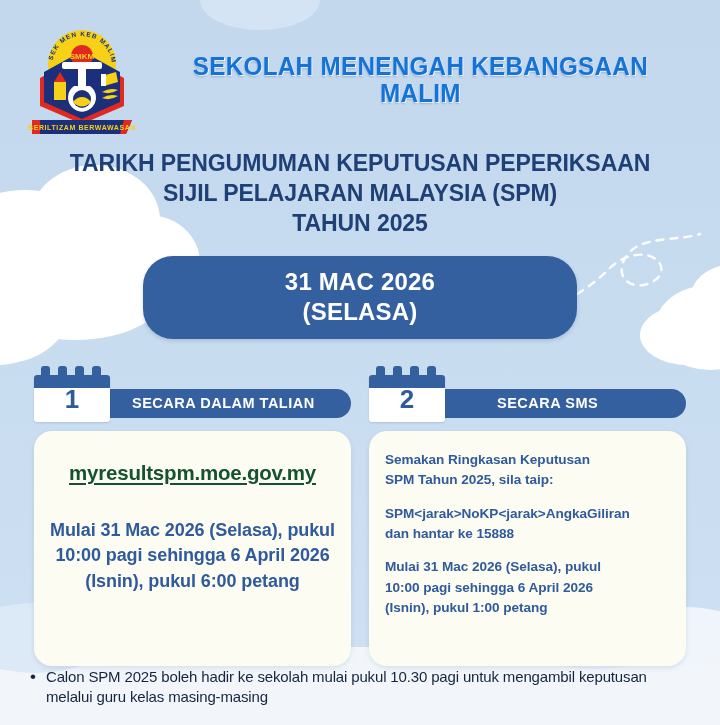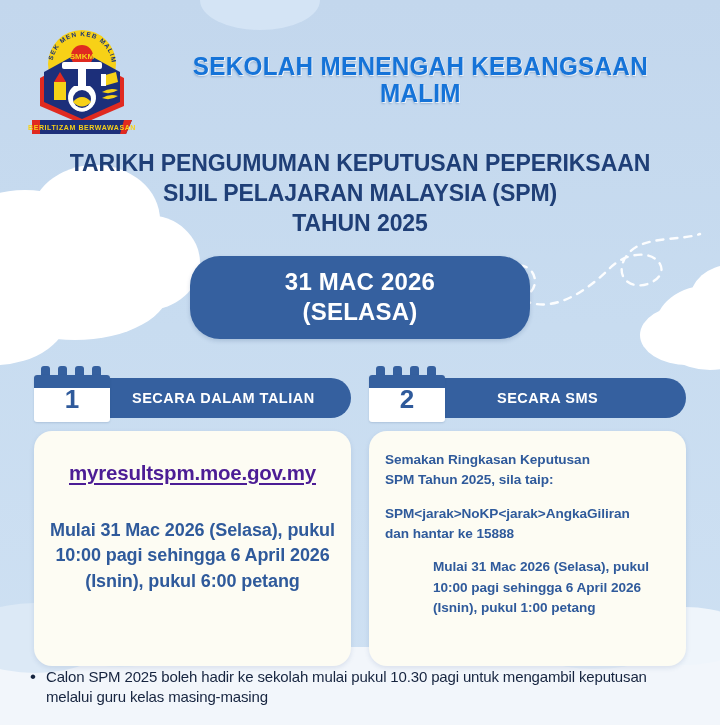--- a/index.html
+++ b/index.html
@@ -88,21 +88,21 @@
     margin-top:6px;
     padding:0 26px;
     transform:scaleX(.98);
   }
   .headline div { white-space:nowrap; }
 
   
   .date-pill {
     position:relative;
     margin:18px auto 0;
-    width:340px;
+    width:434px;
     background:#35609f;
     border-radius:30px;
     color:#ffffff;
     text-align:center;
     padding:11px 10px 13px;
     font-size:24px;
     font-weight:bold;
     line-height:1.22;
     letter-spacing:.2px;
     box-shadow:0 2px 4px rgba(30,60,110,.18);
@@ -149,21 +149,21 @@
     position:absolute; left:0; top:20px; width:76px;
     text-align:center;
     font-size:26px; font-weight:bold; color:#2f5a9b;
     line-height:26px;
   }
   .sec-pill {
     position:relative;
     flex:1 1 auto;
     margin-left:-14px;
     margin-bottom:4px;
-    height:40px;
+    height:29px;
     background:#35609f;
     border-radius:0 20px 20px 0;
     display:flex; align-items:center;
     padding-left:36px;
     color:#fff;
     font-size:14.5px;
     font-weight:bold;
     letter-spacing:.5px;
     z-index:1;
   }
@@ -181,40 +181,40 @@
     min-height:235px;
     padding:30px 14px 26px;
     text-align:center;
   }
   .url-line {
     font-size:20.5px;
     font-weight:bold;
     text-decoration:underline;
     text-underline-offset:3px;
     letter-spacing:-.2px;
-    color:#4c1d95;
+    color:#14532d;
     display:inline-block;
   }
   .left-detail {
     margin-top:33px;
     font-size:18px;
     font-weight:bold;
     line-height:1.42;
     letter-spacing:-.1px;
   }
   .card-right {
     min-height:235px;
     padding:19px 15px 20px 16px;
     font-size:13.6px;
     font-weight:bold;
     line-height:1.5;
     letter-spacing:-.05px;
   }
   .blk { margin-bottom:13px; }
-  .blk:last-child { margin-bottom:0;margin-left:48px; }
+  .blk:last-child { margin-bottom:0; }
 
   
   .footer {
     position:absolute;
     left:0; right:0; bottom:0;
     height:72px;
     display:flex;
     align-items:flex-start;
     padding:14px 26px 0 30px;
   }

